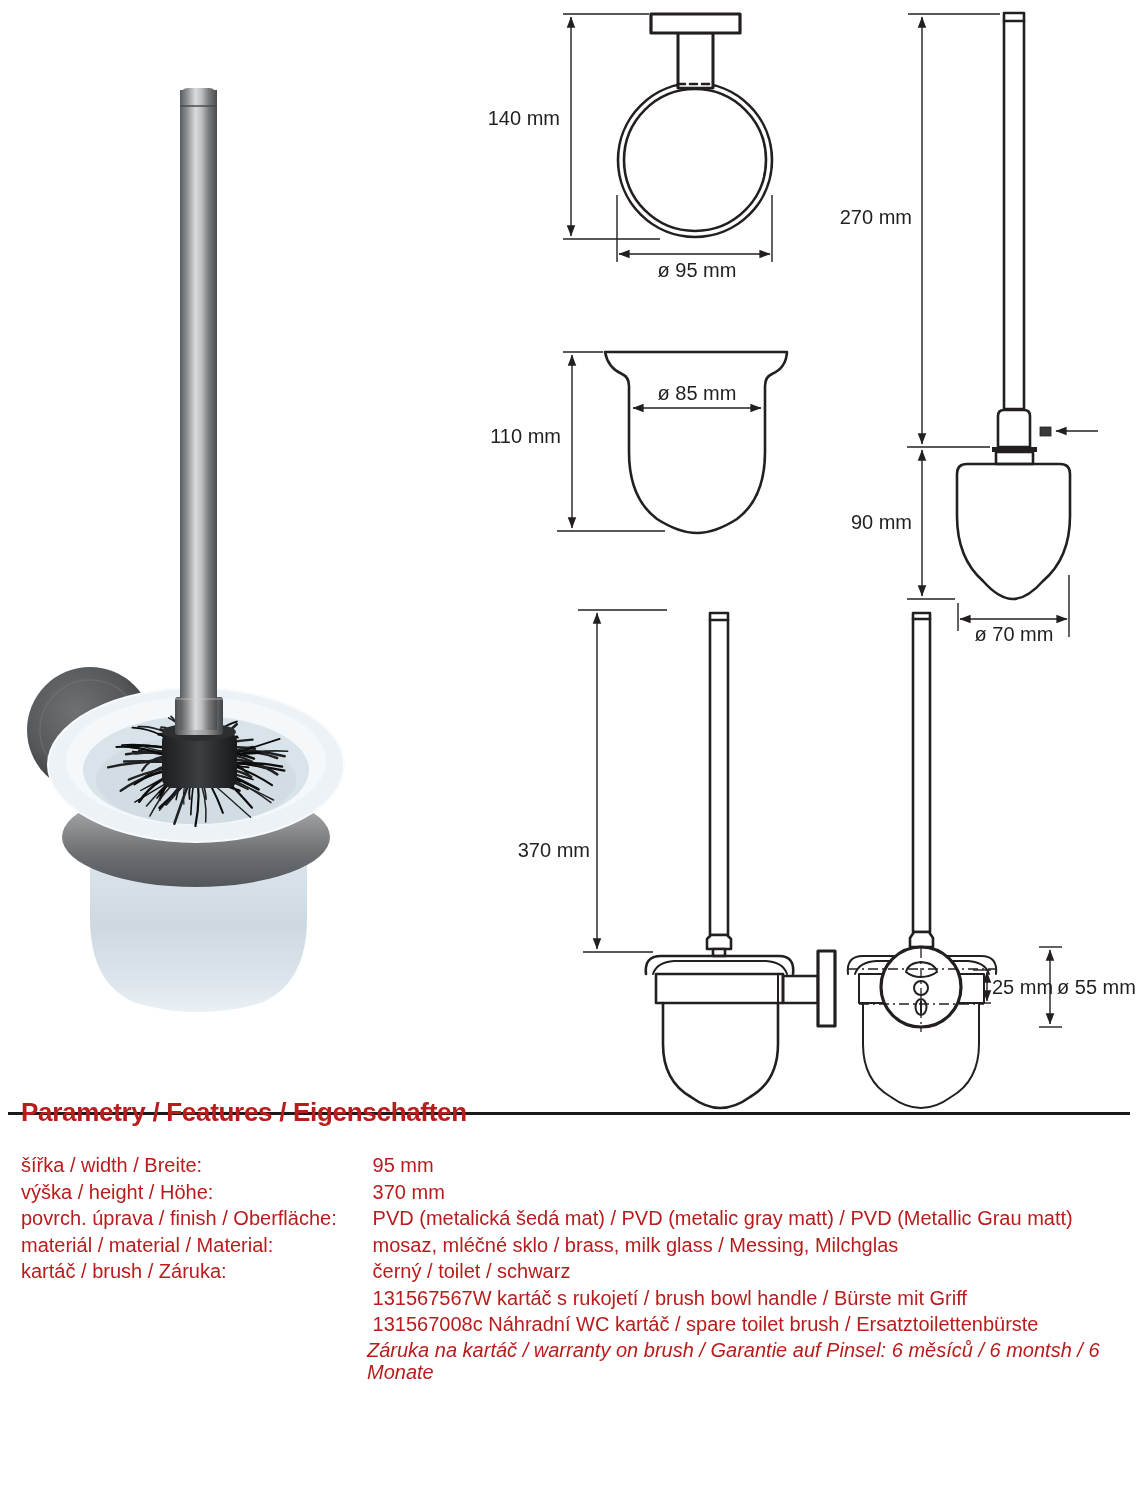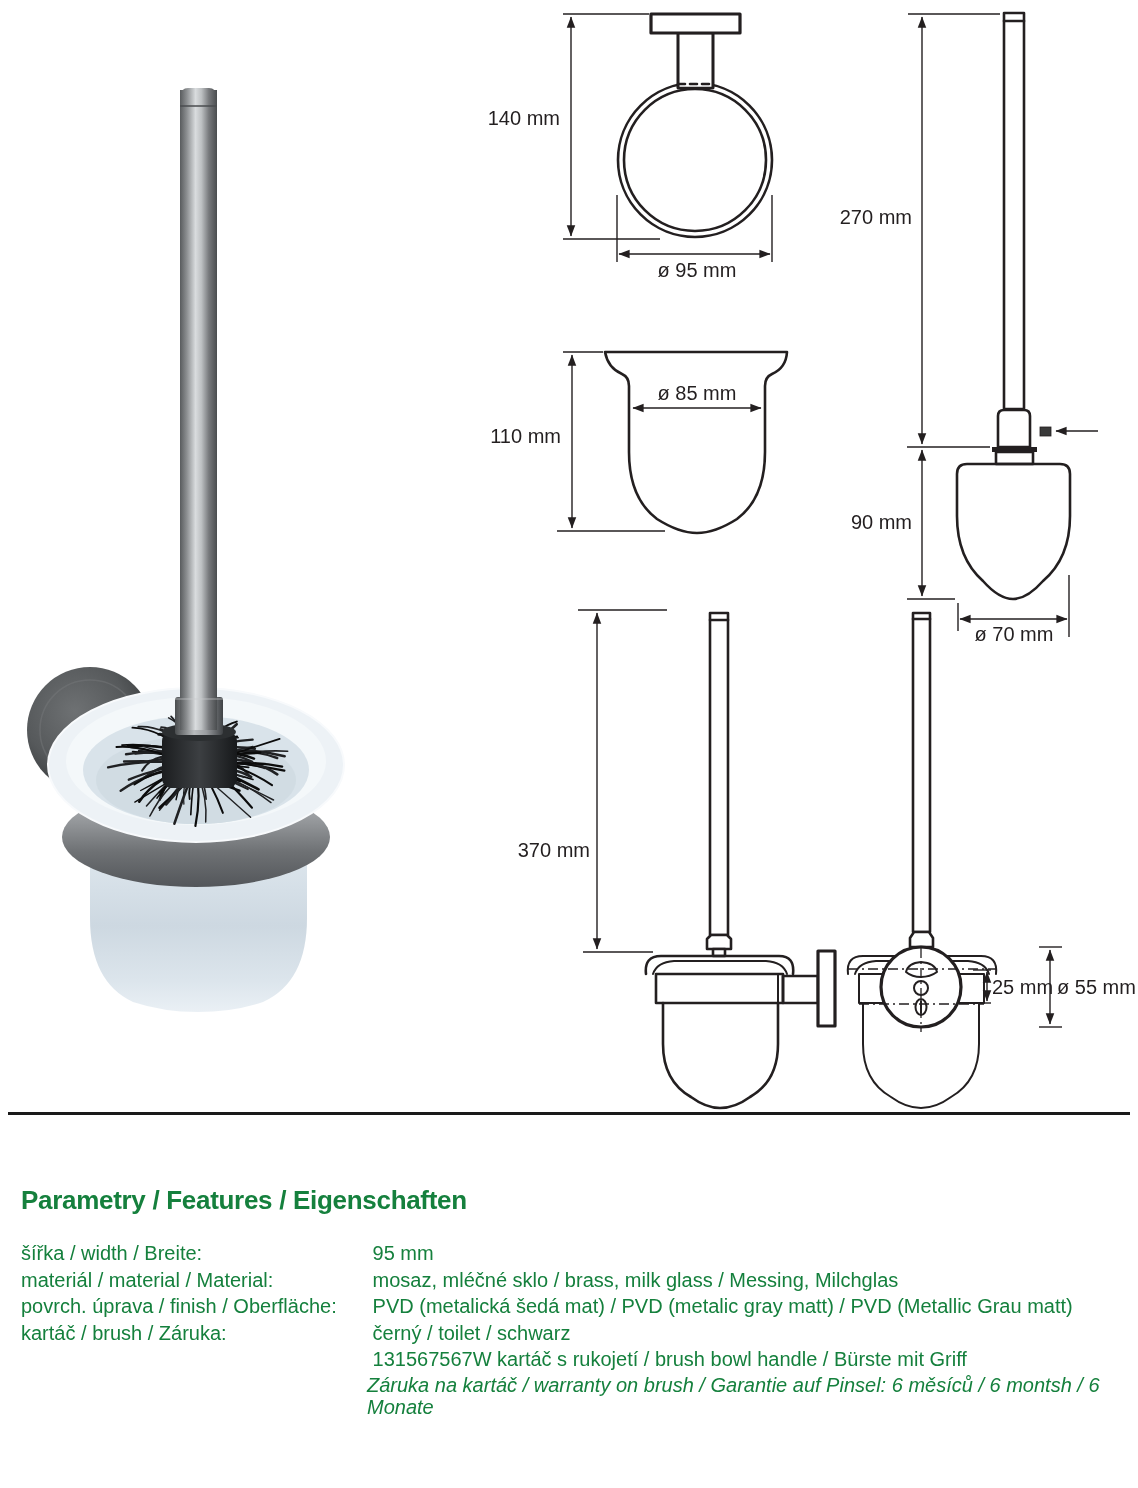--- a/index.html
+++ b/index.html
@@ -1,34 +1,34 @@
 <!DOCTYPE html>
 <html><head>
 <meta charset="utf-8">
 <style>
   html,body{margin:0;padding:0;background:#ffffff;}
   #page{position:relative;width:1138px;height:1488px;background:#fff;overflow:hidden;
-        font-family:"Liberation Sans",sans-serif;color:#15803d;}
+        font-family:"Liberation Sans",sans-serif;color:#b91c1c;}
   #drawings{position:absolute;left:0;top:0;}
   #photo{position:absolute;left:25px;top:80px;}
   
   .o  {fill:none;stroke:#231f20;stroke-width:2.6;stroke-linejoin:round;stroke-linecap:round;}
   .ow {fill:#ffffff;stroke:#231f20;stroke-width:2.6;stroke-linejoin:round;}
   .s2 {stroke-width:2;}
   .thick{stroke-width:3.2;}
   .d  {fill:none;stroke:#231f20;stroke-width:1.4;}
   .dd {fill:none;stroke:#231f20;stroke-width:1.3;stroke-dasharray:10 4 2 4;}
   .dash{stroke-dasharray:7 5;}
   .fillbar{fill:#231f20;stroke:none;}
   .hatch{fill:#3a3a3a;stroke:#231f20;stroke-width:0.8;}
   text.dim{font:20px "Liberation Sans",sans-serif;fill:#231f20;}
   
   #divider{position:absolute;left:8px;top:1112px;width:1122px;height:2.5px;background:#1a1a1a;}
   
-  #params{position:absolute;left:21px;top:1185px;width:1100px;}
+  #params{position:absolute;left:21px;top:1097px;width:1100px;}
   #params .heading{font-size:26px;font-weight:bold;letter-spacing:-0.3px;margin:0 0 24px 0;}
   #params .rows{margin-top:0;}
   #params .row{line-height:26.5px;font-size:20px;white-space:nowrap;}
   #params .lbl{display:inline-block;width:346px;vertical-align:top;}
   #params .val{display:inline-block;}
   #params .warranty{margin-left:346px;font-size:20px;font-style:italic;line-height:22px;margin-top:1px;}
 </style>
 </head>
 <body>
 
@@ -324,32 +324,40 @@
   <div id="divider"></div>
 
   <div id="params">
     <div class="heading">Parametry / Features / Eigenschaften</div>
     <div class="rows">
       <div class="row">
         <span class="lbl">šířka / width / Breite:</span>
         <span class="val">95 mm</span>
       </div>
       <div class="row">
+        <span class="lbl">výška / height / Höhe:</span>
+        <span class="val">370 mm</span>
+      </div>
+      <div class="row">
+        <span class="lbl">povrch. úprava / finish / Oberfläche:</span>
+        <span class="val">PVD (metalická šedá mat) / PVD (metalic gray matt) / PVD (Metallic Grau matt)</span>
+      </div>
+      <div class="row">
         <span class="lbl">materiál / material / Material:</span>
         <span class="val">mosaz, mléčné sklo / brass, milk glass / Messing, Milchglas</span>
       </div>
       <div class="row">
-        <span class="lbl">povrch. úprava / finish / Oberfläche:</span>
-        <span class="val">PVD (metalická šedá mat) / PVD (metalic gray matt) / PVD (Metallic Grau matt)</span>
-      </div>
-      <div class="row">
         <span class="lbl">kartáč / brush / Záruka:</span>
         <span class="val">černý / toilet / schwarz</span>
       </div>
       <div class="row">
         <span class="lbl"></span>
         <span class="val">131567567W kartáč s rukojetí / brush bowl handle / Bürste mit Griff</span>
+      </div>
+      <div class="row">
+        <span class="lbl"></span>
+        <span class="val">131567008c  Náhradní WC kartáč / spare toilet brush / Ersatztoilettenbürste</span>
       </div>
       <div class="warranty">Záruka na kartáč / warranty on brush / Garantie auf Pinsel: 6 měsíců / 6 montsh / 6 Monate</div>
     </div>
   </div>
 
 </div>
 
 </body></html>

